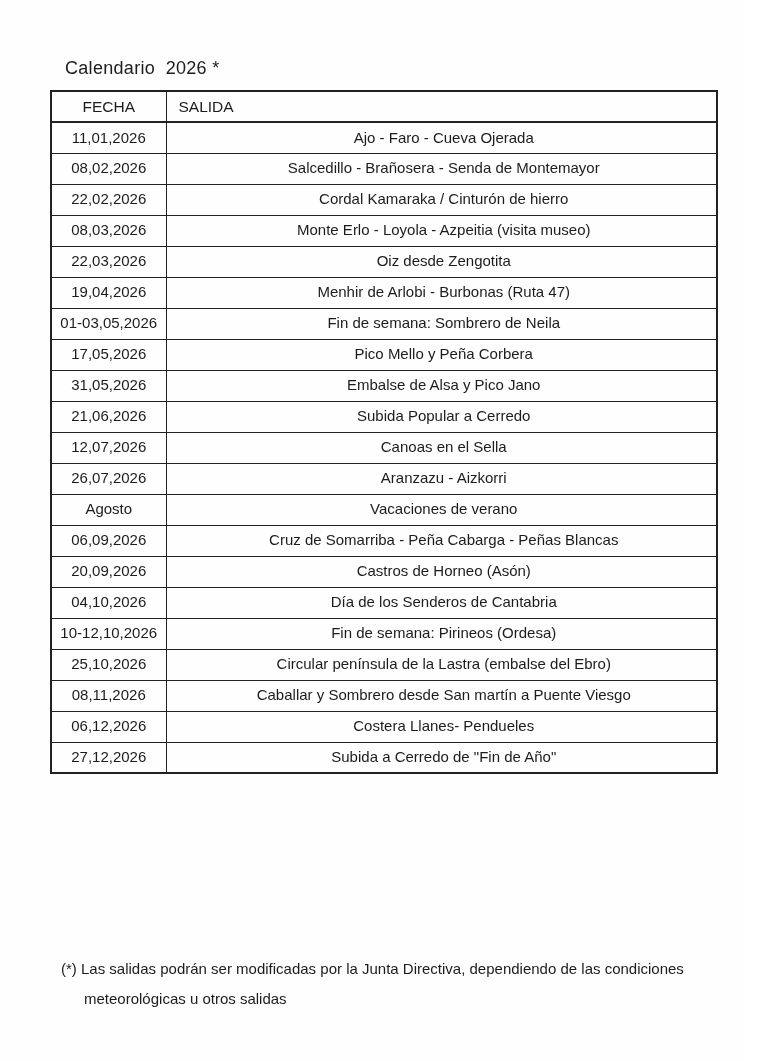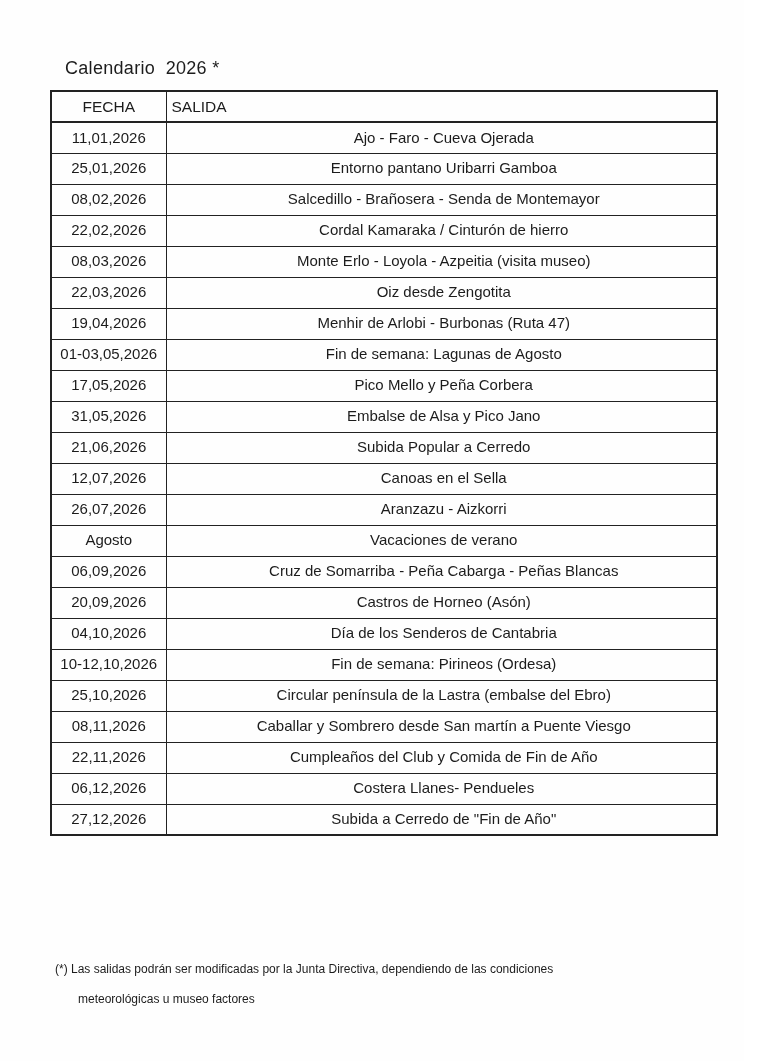--- a/index.html
+++ b/index.html
@@ -43,27 +43,27 @@
     font-weight: 400;
     line-height: 1.1;
   }
   table.calendar { border: 2px solid #222222; }
   table.calendar thead th {
     border-bottom-width: 2px;
     font-size: 15.5px;
   }
   .cell-fecha { text-align: center; padding: 0 2px; }
   .cell-salida { text-align: center; padding: 0 8px 0 13px; }
-  th.cell-salida { padding-left: 5px; text-align: left; }
+  th.cell-salida { padding-left: 12px; text-align: left; }
   .footnote {
     position: absolute;
     top: 954px;
-    left: 55px;
+    left: 61px;
     width: 640px;
-    font-size: 12px;
+    font-size: 15px;
     line-height: 30px;
     color: #1c1c1c;
     padding-left: 23px;
     text-indent: -23px;
   }
 </style>
 </head>
 <body>
 
 <div class="page">
@@ -80,24 +80,20 @@
         <th class="cell-fecha">FECHA</th>
         <th class="cell-salida">SALIDA</th>
       </tr>
     </thead>
     <tbody>
         <tr>
           <td class="cell-fecha">11,01,2026</td>
           <td class="cell-salida">Ajo - Faro - Cueva Ojerada</td>
         </tr>
         <tr>
-          <td class="cell-fecha">25,01,2026</td>
-          <td class="cell-salida">Entorno pantano Uribarri Gamboa</td>
-        </tr>
-        <tr>
           <td class="cell-fecha">08,02,2026</td>
           <td class="cell-salida">Salcedillo - Brañosera - Senda de Montemayor</td>
         </tr>
         <tr>
           <td class="cell-fecha">22,02,2026</td>
           <td class="cell-salida">Cordal Kamaraka / Cinturón de hierro</td>
         </tr>
         <tr>
           <td class="cell-fecha">08,03,2026</td>
           <td class="cell-salida">Monte Erlo - Loyola - Azpeitia (visita museo)</td>
@@ -105,21 +101,21 @@
         <tr>
           <td class="cell-fecha">22,03,2026</td>
           <td class="cell-salida">Oiz desde Zengotita</td>
         </tr>
         <tr>
           <td class="cell-fecha">19,04,2026</td>
           <td class="cell-salida">Menhir de Arlobi - Burbonas (Ruta 47)</td>
         </tr>
         <tr>
           <td class="cell-fecha">01-03,05,2026</td>
-          <td class="cell-salida">Fin de semana: Lagunas de Agosto</td>
+          <td class="cell-salida">Fin de semana: Sombrero de Neila</td>
         </tr>
         <tr>
           <td class="cell-fecha">17,05,2026</td>
           <td class="cell-salida">Pico Mello y Peña Corbera</td>
         </tr>
         <tr>
           <td class="cell-fecha">31,05,2026</td>
           <td class="cell-salida">Embalse de Alsa y Pico Jano</td>
         </tr>
         <tr>
@@ -156,29 +152,25 @@
         </tr>
         <tr>
           <td class="cell-fecha">25,10,2026</td>
           <td class="cell-salida">Circular península de la Lastra (embalse del Ebro)</td>
         </tr>
         <tr>
           <td class="cell-fecha">08,11,2026</td>
           <td class="cell-salida">Caballar y Sombrero desde San martín a Puente Viesgo</td>
         </tr>
         <tr>
-          <td class="cell-fecha">22,11,2026</td>
-          <td class="cell-salida">Cumpleaños del Club y Comida de Fin de Año</td>
-        </tr>
-        <tr>
           <td class="cell-fecha">06,12,2026</td>
           <td class="cell-salida">Costera Llanes- Pendueles</td>
         </tr>
         <tr>
           <td class="cell-fecha">27,12,2026</td>
           <td class="cell-salida">Subida a Cerredo de "Fin de Año"</td>
         </tr>
       </tbody>
   </table>
 
-  <p class="footnote"><span>(*) Las salidas podrán ser modificadas por la Junta Directiva, dependiendo de las condiciones</span><br><span>meteorológicas u museo factores</span></p>
+  <p class="footnote"><span>(*) Las salidas podrán ser modificadas por la Junta Directiva, dependiendo de las condiciones</span><br><span>meteorológicas u otros salidas</span></p>
 
 </div>
 
 </body></html>

